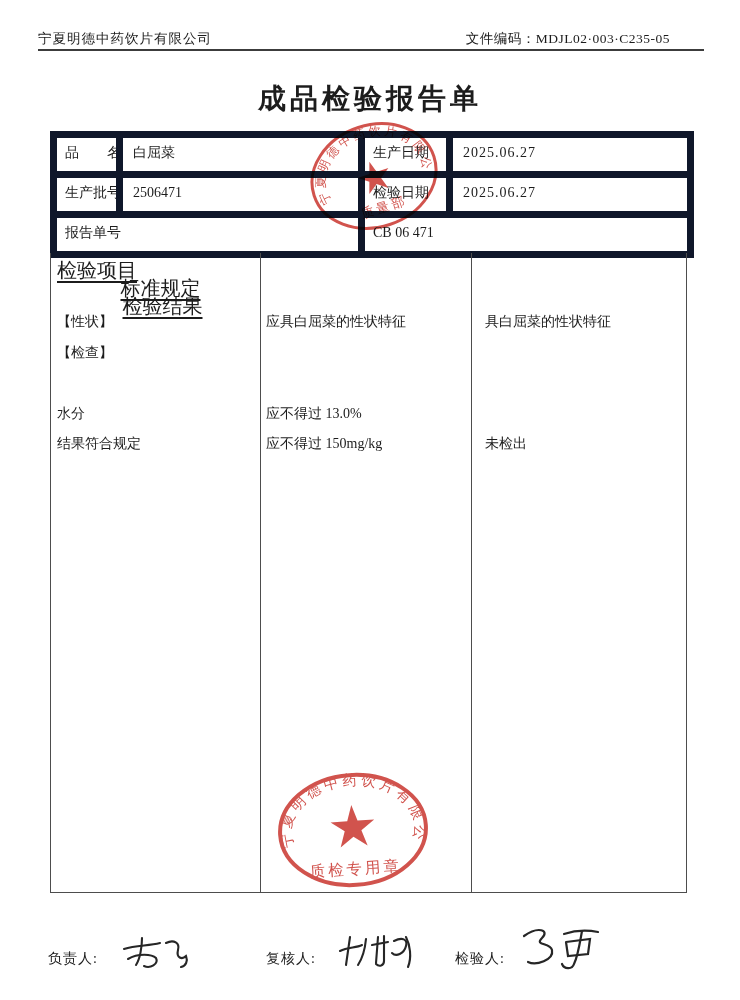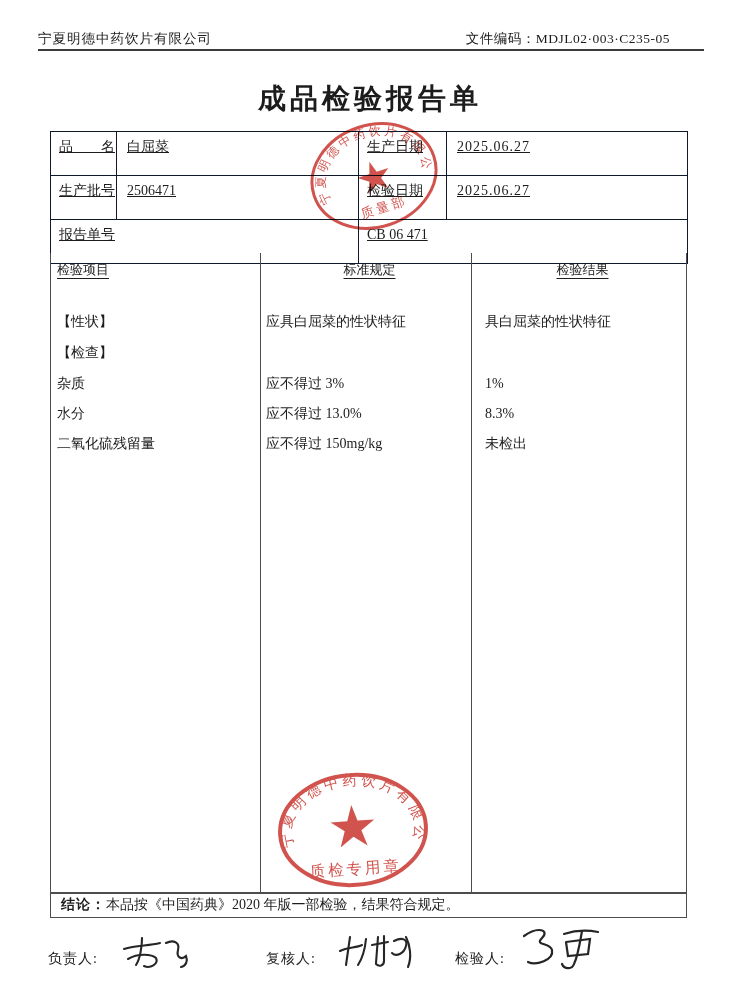--- a/index.html
+++ b/index.html
@@ -10,32 +10,32 @@
   
   .hdr-company{left:38px;top:30px;font-size:13.5px;letter-spacing:1px;}
   .hdr-code{right:36px;top:30px;font-size:13.5px;letter-spacing:.5px;}
   .hdr-rule{left:38px;top:49px;width:666px;height:2px;background:#3c3c3c;}
 
   
   .title{left:0;top:80px;width:740px;text-align:center;font-size:28px;font-weight:bold;letter-spacing:4px;}
 
   
   table.info{position:absolute;left:50px;top:131px;width:637px;border-collapse:collapse;table-layout:fixed;}
-  table.info td{border:1px solid #0f172a;height:29px;font-size:14px;padding:0 2px 14px 8px;overflow:hidden;white-space:nowrap;text-decoration:underline;}
+  table.info td{border:7px solid #0f172a;height:29px;font-size:14px;padding:0 2px 4px 8px;overflow:hidden;white-space:nowrap;}
   table.info td.val{padding-left:10px;}
   table.info td.date{letter-spacing:1px;}
 
   
   .insp{left:50px;top:253px;width:637px;height:640px;border:1px solid #4d4d4d;border-top:none;box-sizing:border-box;}
   .insp .vline{position:absolute;top:0;bottom:0;width:1px;background:#4d4d4d;}
   .insp-row{position:absolute;left:0;width:635px;display:flex;font-size:14px;line-height:18px;}
   .insp-row .c1{width:209px;padding-left:6px;box-sizing:border-box;}
   .insp-row .c2{width:211px;padding-left:6px;box-sizing:border-box;}
   .insp-row .c3{width:215px;padding-left:14px;box-sizing:border-box;}
-  .insp-head{font-size:13px;}
+  .insp-head{font-size:20px;flex-direction:column;}
   .insp-head span{text-decoration:underline;text-underline-offset:4px;}
   .insp-head .c2,.insp-head .c3{text-align:center;padding-left:8px;}
 
   
   .concl{left:50px;top:893px;width:637px;height:25px;border:1px solid #4d4d4d;box-sizing:border-box;
          font-size:14px;line-height:22px;padding-left:10px;white-space:nowrap;background:transparent;}
   .concl b{letter-spacing:1px;}
 
   
   .sig-label{top:950px;font-size:14px;letter-spacing:1px;}
@@ -96,40 +96,31 @@
     <div class="insp-row" style="top:60px">
       <div class="c1">【性状】</div>
       <div class="c2">应具白屈菜的性状特征</div>
       <div class="c3">具白屈菜的性状特征</div>
     </div>
     <div class="insp-row" style="top:91px">
       <div class="c1">【检查】</div>
       <div class="c2"></div>
       <div class="c3"></div>
     </div>
-    <div class="insp-row" style="top:122px">
-      <div class="c1">杂质</div>
-      <div class="c2">应不得过 3%</div>
-      <div class="c3">1%</div>
-    </div>
     <div class="insp-row" style="top:152px">
       <div class="c1">水分</div>
       <div class="c2">应不得过 13.0%</div>
-      <div class="c3">8.3%</div>
     </div>
     <div class="insp-row" style="top:182px">
-      <div class="c1">二氧化硫残留量</div>
+      <div class="c1">结果符合规定</div>
       <div class="c2">应不得过 150mg/kg</div>
       <div class="c3">未检出</div>
     </div>
   </div>
 
-  <div class="abs concl">
-    <b>结论：</b><span>本品按《中国药典》2020 年版一部检验，结果符合规定。</span>
-  </div>
 
   <div class="abs sig-label" style="left:48px">负责人:</div>
   <div class="abs sig-label" style="left:266px">复核人:</div>
   <div class="abs sig-label" style="left:455px">检验人:</div>
 
   <svg class="abs" style="left:118px;top:933px" width="75" height="42" viewBox="0 0 75 42">
     <g fill="none" stroke="#262626" stroke-width="2.1" stroke-linecap="round">
       <path d="M6,16 C18,12 30,13 42,10"></path>
       <path d="M24,5 C24,14 22,26 18,32"></path>
       <path d="M10,26 C20,20 34,21 38,25 C41,31 32,36 26,33"></path>

